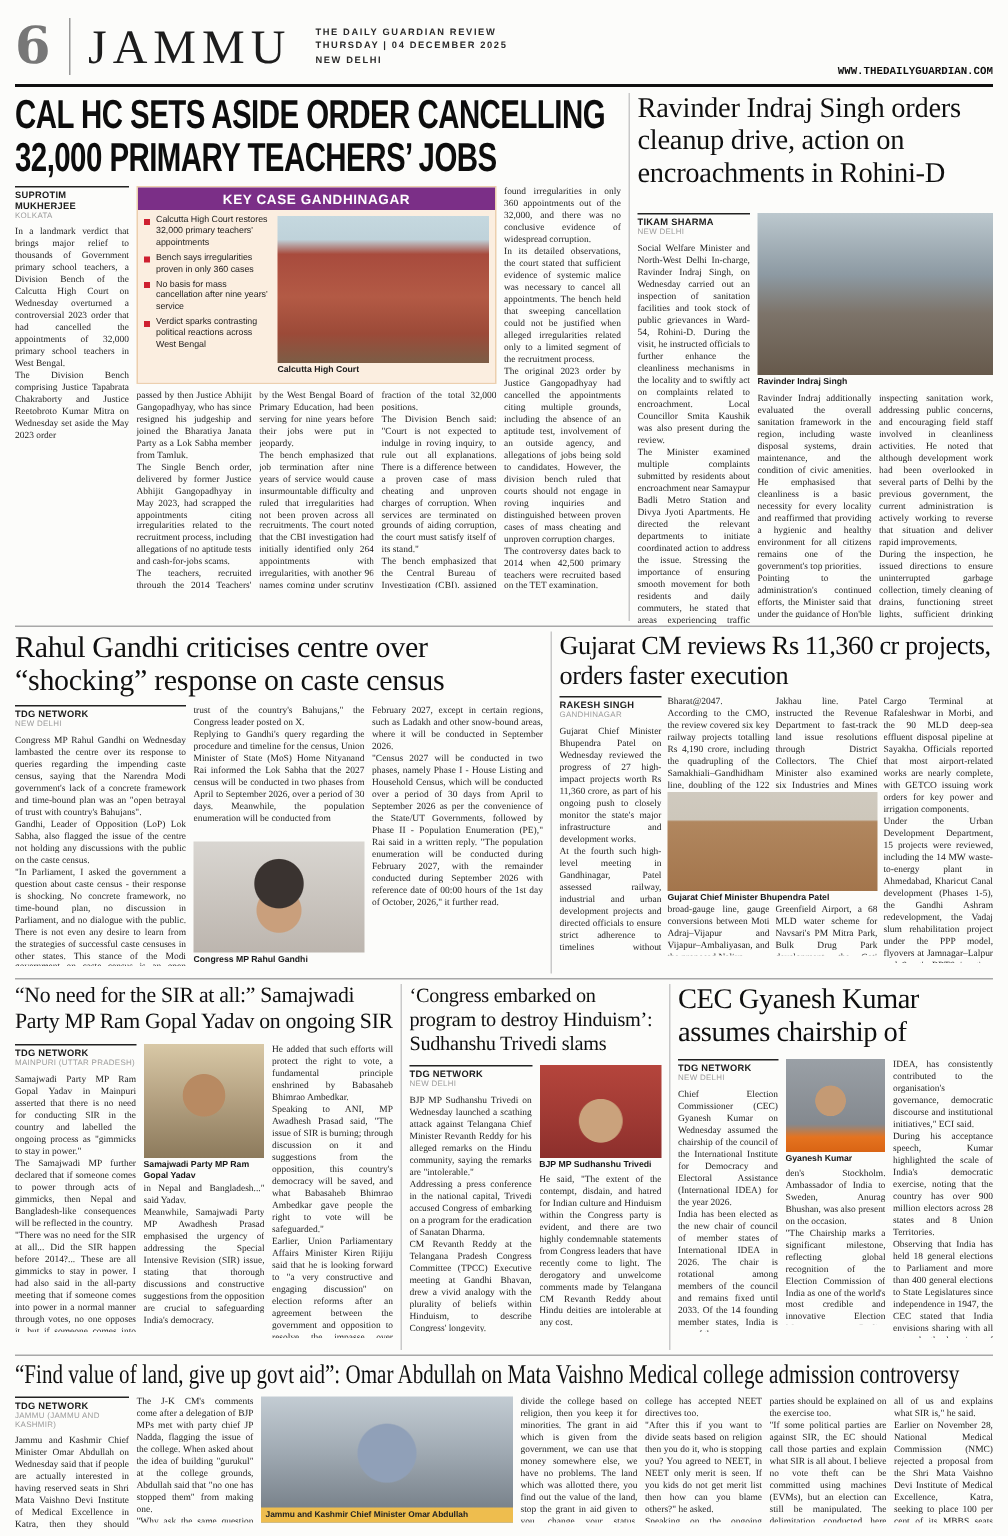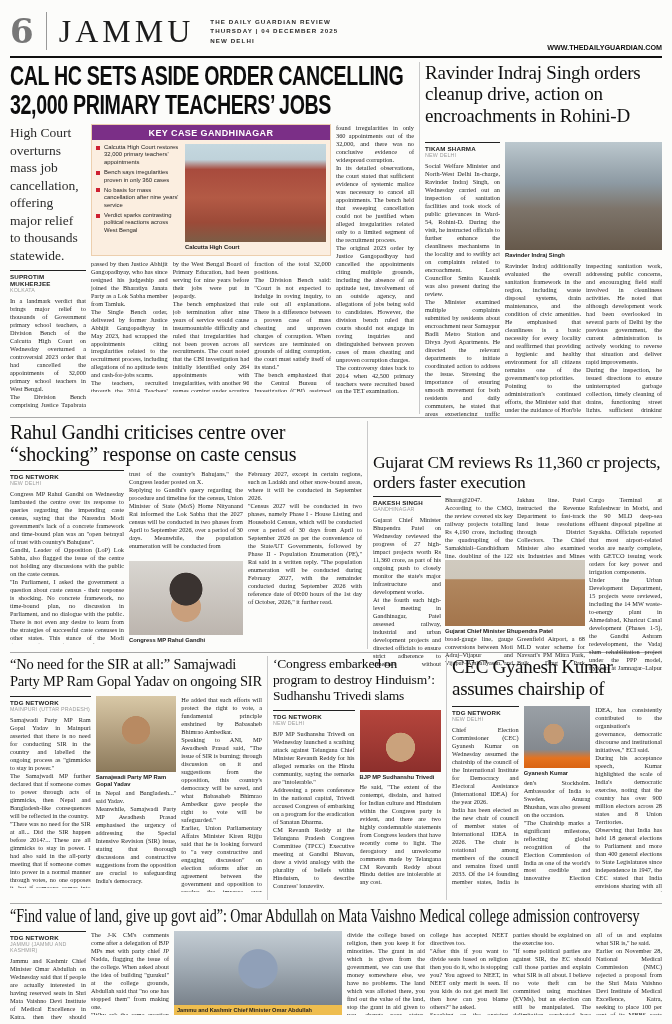--- a/index.html
+++ b/index.html
@@ -6,21 +6,21 @@
   body { background:#888; }
   .page { width:672px; height:1024px; margin:0 auto; background:#fcfcfa; color:#1c1c1c;
           font-family:"Liberation Serif", serif; padding:0 10px; overflow:hidden; position:relative; }
   
   .hdr { display:flex; align-items:center; height:54px; padding-top:8px; }
   .pagenum { font-family:"DejaVu Serif",serif; font-size:34px; font-weight:bold; color:#777; }
   .hvbar { width:1px; height:38px; background:#999; margin:0 12px; }
   .secname { font-family:"Liberation Serif",serif; font-size:32px; letter-spacing:4px; color:#1d1d1d; }
   .masthead { margin-left:16px; font-family:"Liberation Sans",sans-serif; font-size:6.2px;
               font-weight:bold; letter-spacing:1.1px; color:#2a2a2a; line-height:1.55; }
-  .website { margin-left:auto; align-self:flex-end; font-family:Liberation Sans, sans-serif;
+  .website { margin-left:auto; align-self:flex-end; font-family:Liberation Mono, monospace;
              font-size:7.2px; font-weight:bold; color:#111; padding-bottom:2px; }
   .hdr-rule { border-top:2.5px solid #101010; margin-top:2px; }
   
   .row { display:flex; }
   .vr { width:1px; background:#c9c9c9; margin:0 5px; }
   .hr { border-top:1px solid #a8a8a8; margin:3px 0; }
   .col { font-size:6.3px; line-height:1.27; text-align:justify; white-space:pre-line; overflow:hidden; }
   .by { border-top:1.5px solid #222; padding-top:2px; margin-bottom:4px;
         font-family:"Liberation Sans",sans-serif; }
   .by .n { font-size:6.2px; font-weight:bold; letter-spacing:.2px; display:block; }
@@ -75,21 +75,21 @@
   .r-right .photo { height:108px; }
   .r-cols { display:flex; gap:5px; margin-top:3px; height:150px; }
   .r-cols .col { flex:1; }
   
   .row-mid { height:228px; }
   .art-caste { width:352px; }
   .c-head { font-size:20px; line-height:1.12; letter-spacing:-.2px; margin-bottom:4px; }
   .c-body { display:flex; gap:5px; height:174px; }
   .c-body .c-col { flex:1; display:flex; flex-direction:column; }
   .c-photo { height:74px; margin-top:2px; }
-  .art-gujarat { flex:1;margin-top:32px; }
+  .art-gujarat { flex:1; }
   .g-head { font-size:17.5px; line-height:1.12; letter-spacing:-.3px; margin-bottom:4px; }
   .g-body { display:flex; gap:4px; height:178px; }
   .g-col1 { width:68px; }
   .g-mid { width:140px; }
   .g-minirow { display:flex; gap:4px; }
   .g-top { height:62px; } .g-bot { height:34px; }
   .g-minirow .col { flex:1; }
   .g-mid .photo { height:66px; margin-top:2px; }
   .g-col4 { width:73px; }
   
@@ -136,21 +136,20 @@
     </div>
     <div class="website">WWW.THEDAILYGUARDIAN.COM</div>
   </div>
   <div class="hdr-rule"></div>
 
   <div class="row row-top">
     <div class="art-teachers">
       <div class="t-head">CAL HC SETS ASIDE ORDER CANCELLING 32,000 PRIMARY TEACHERS’ JOBS</div>
       <div class="t-body">
         <div class="t-colA">
-          <div class="deck">High Court overturns mass job cancellation, offering major relief to thousands statewide.</div>
           <div class="by">
             <span class="n">SUPROTIM MUKHERJEE</span>
             <span class="l">KOLKATA</span>
           </div>
           <div class="col" style="flex:1">In a landmark verdict that brings major relief to thousands of Government primary school teachers, a Division Bench of the Calcutta High Court on Wednesday overturned a controversial 2023 order that had cancelled the appointments of 32,000 primary school teachers in West Bengal.
 The Division Bench comprising Justice Tapabrata Chakraborty and Justice Reetobroto Kumar Mitra on Wednesday set aside the May 2023 order</div>
         </div>
         <div class="t-mid">
           <div class="kb">
             <div class="kb-head">KEY CASE GANDHINAGAR</div>

